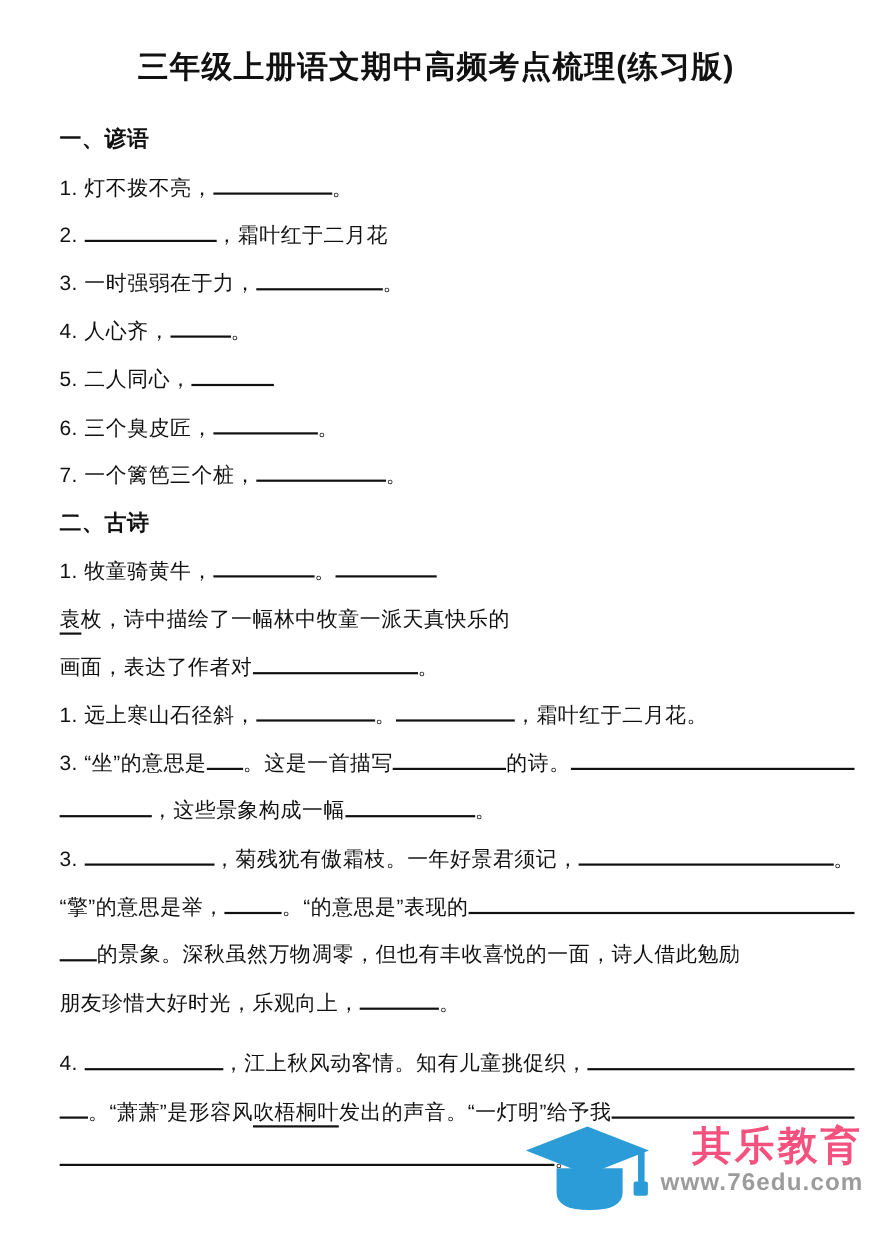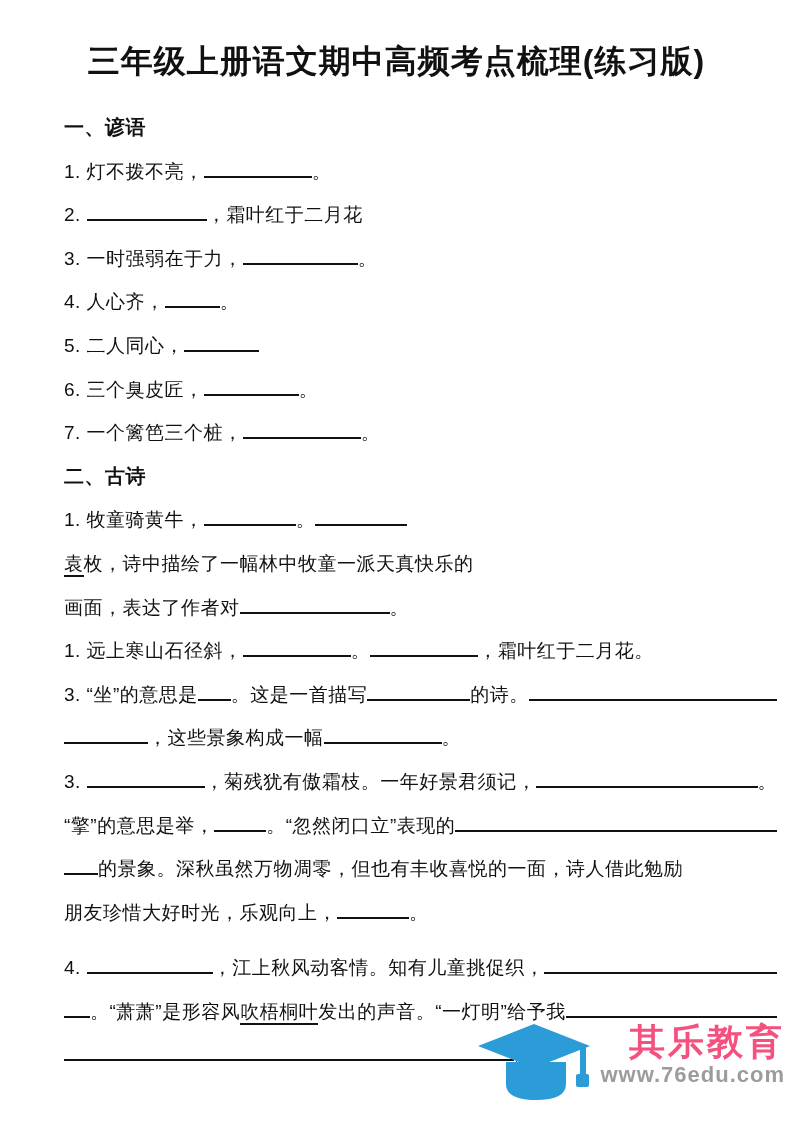--- a/index.html
+++ b/index.html
@@ -13,35 +13,34 @@
     width:793px;height:1122px;
     background:#ffffff;
     font-family:"Liberation Sans","DejaVu Sans",sans-serif;
     color:var(--ink);
     position:relative;
     overflow:hidden;
   }
   .page-title{
     margin-top:40px;
     text-align:center;
-    font-size:32px;
+    font-size:28px;
     font-weight:800;
     letter-spacing:1px;
     line-height:42px;
   }
   .sheet{
     position:absolute;
     left:54px; right:16px; top:106px;
   }
   .row{
     display:flex;
     align-items:baseline;
     height:43.6px;
     overflow:hidden;
-    margin-left:10px;
   }
   .row .t{
     font-size:19px;
     line-height:43.6px;
     white-space:pre;
     flex:0 0 auto;
     letter-spacing:0.5px;
   }
   .row.heading .t{
     font-size:20px;
@@ -169,21 +168,21 @@
     <div class="row">
       <span class="t">3. </span>
       <span class="blank" style="flex-basis: 118px; width: 118px;"></span>
       <span class="t">，菊残犹有傲霜枝。一年好景君须记，</span>
       <span class="blank fill" style="flex-basis: 100px;"></span>
       <span class="t">。</span>
     </div>
     <div class="row">
       <span class="t">“擎”的意思是举，</span>
       <span class="blank" style="flex-basis: 52px; width: 52px;"></span>
-      <span class="t">。“忽然闭口立”表现的</span>
+      <span class="t">。“的意思是”表现的</span>
       <span class="blank fill" style="flex-basis: 150px;"></span>
     </div>
     <div class="row">
       <span class="blank" style="flex-basis: 34px; width: 34px;"></span>
       <span class="t">的景象。深秋虽然万物凋零，但也有丰收喜悦的一面，诗人借此勉励</span>
     </div>
     <div class="row">
       <span class="t">朋友珍惜大好时光，乐观向上，</span>
       <span class="blank" style="flex-basis: 72px; width: 72px;"></span>
       <span class="t">。</span>

